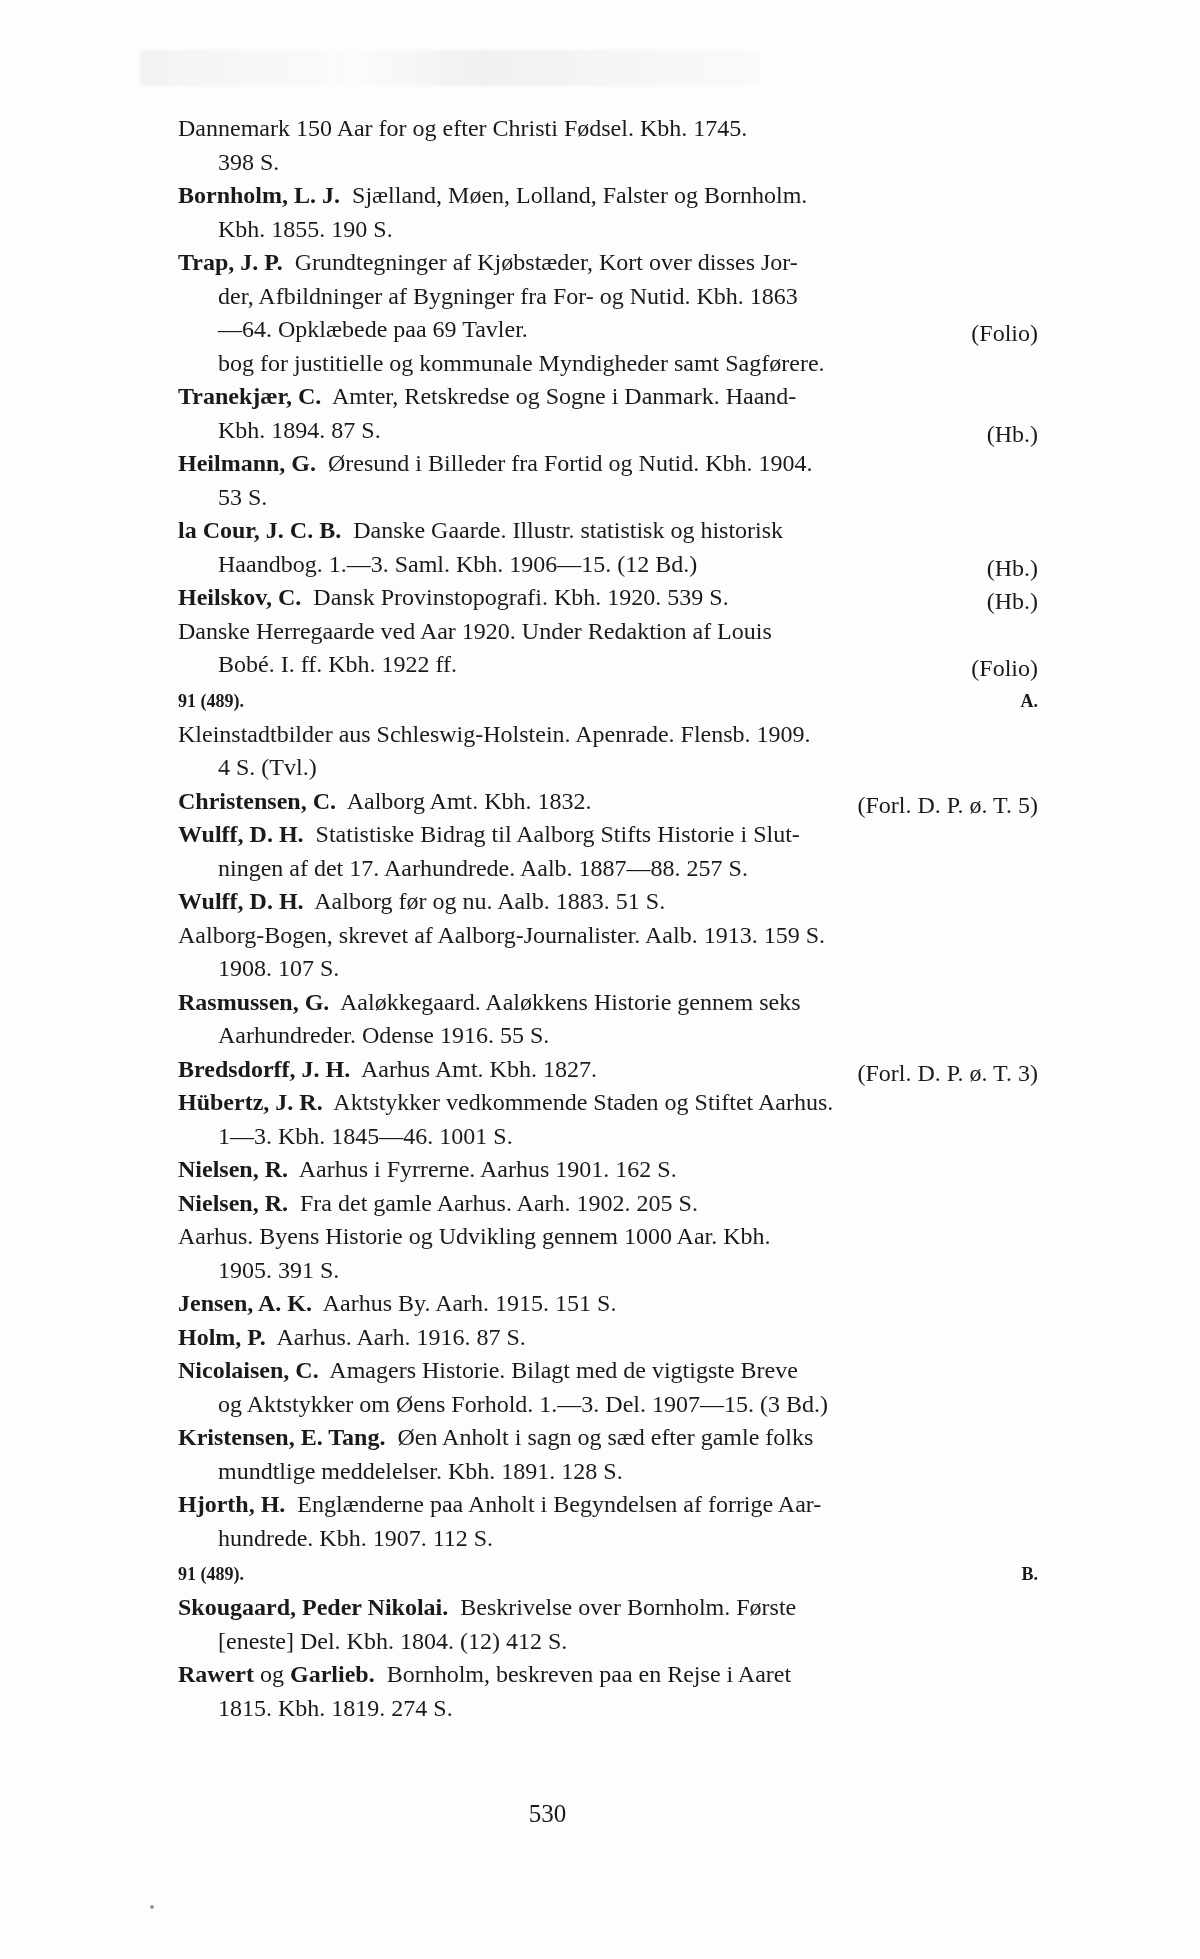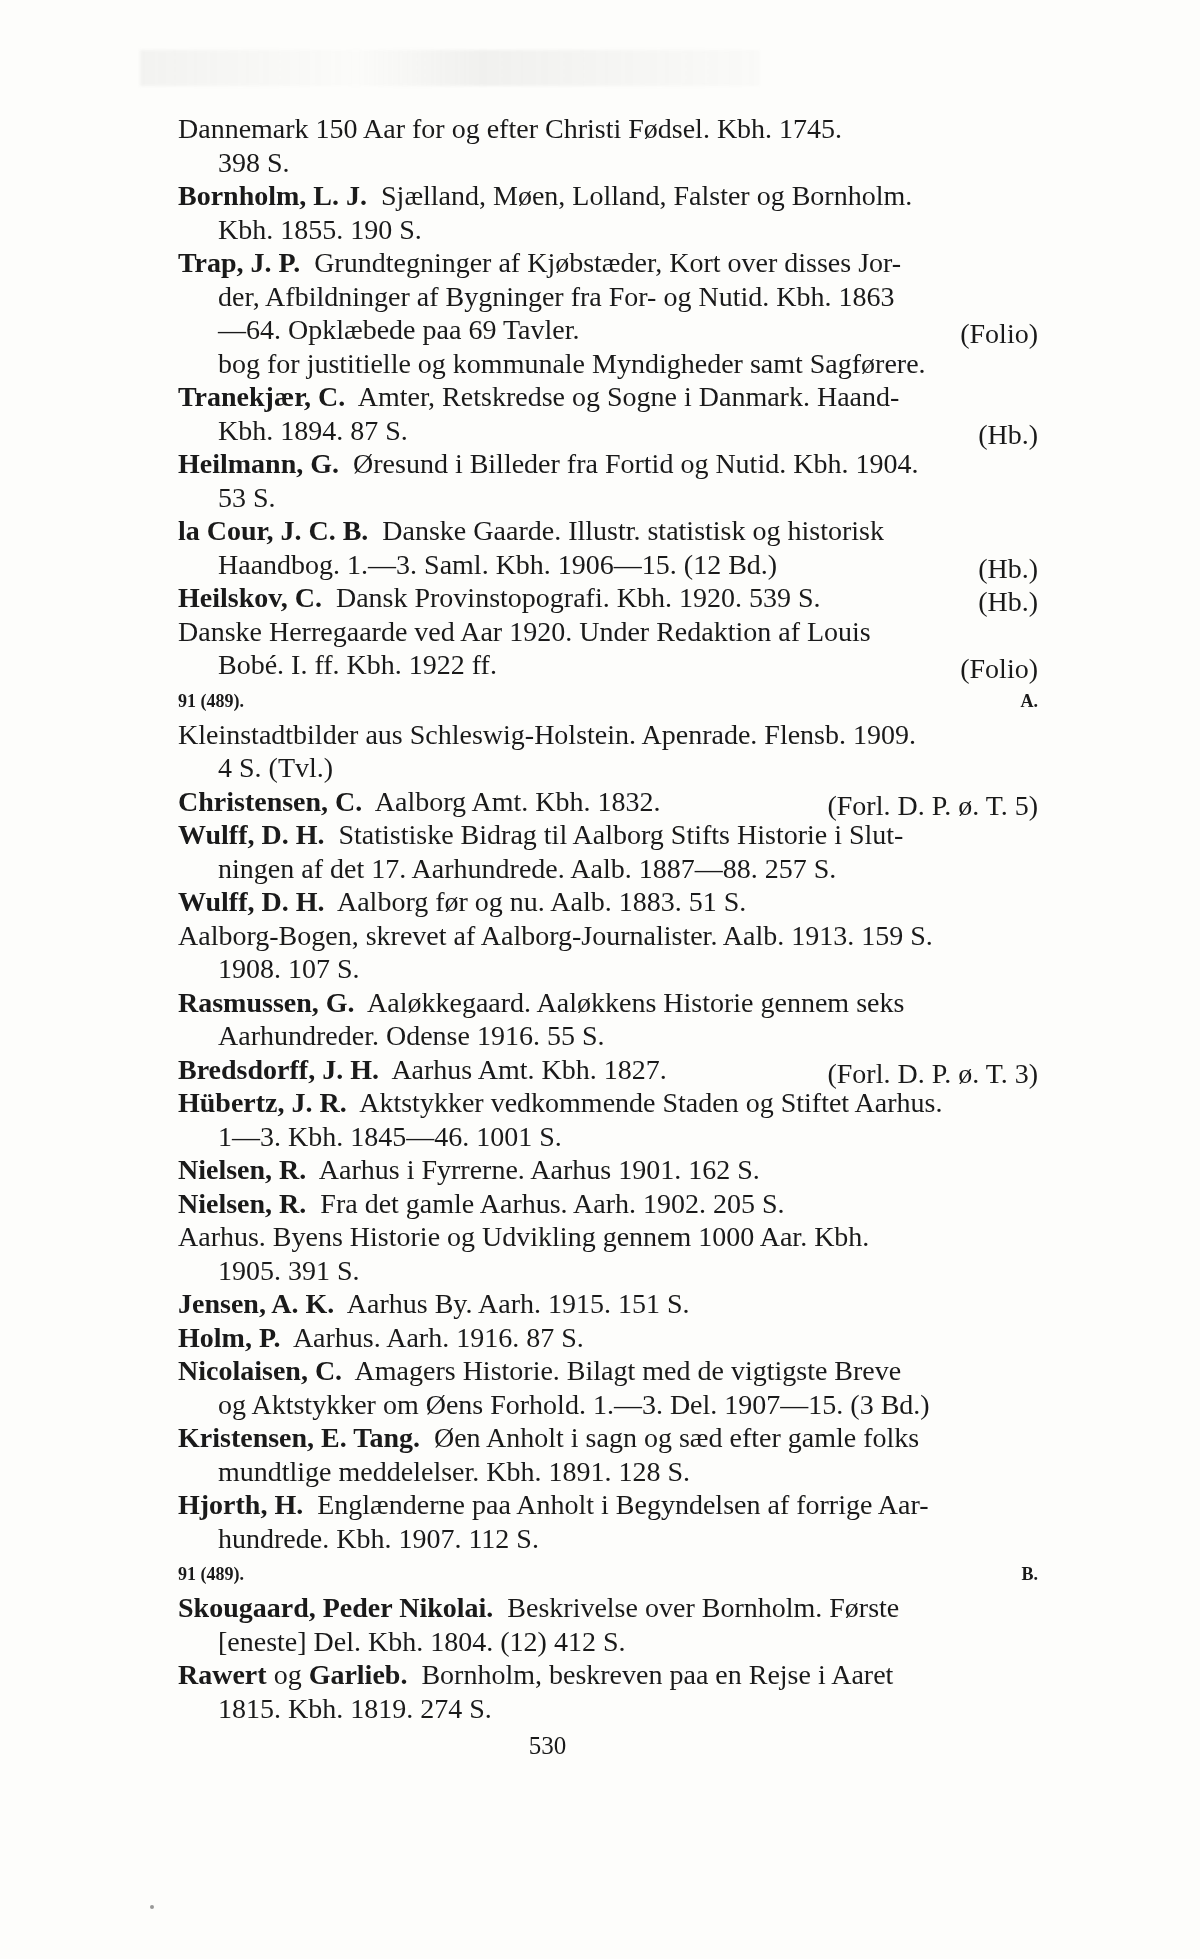--- a/index.html
+++ b/index.html
@@ -33,21 +33,21 @@
     filter: blur(1.5px);
     pointer-events: none;
   }
   .content {
     position: absolute;
     left: 178px;
     top: 112px;
     width: 860px;
   }
   .entry {
-    font-size: 28px;
+    font-size: 24px;
     line-height: 33.5px;
     margin: 0 0 0 0;
     text-indent: 0;
     padding-left: 40px;
     position: relative;
   }
   .entry .ln {
     display: block;
     white-space: nowrap;
   }
@@ -73,21 +73,21 @@
   }
   .section-head .letter {
     position: absolute;
     right: 0;
     top: 0;
     font-weight: bold;
   }
   .pagenum {
     position: absolute;
     left: 0;
-    top: 1732px;
+    top: 1800px;
     width: 1095px;
     text-align: center;
     font-size: 25px;
   }
   .edge-dot {
     position: absolute;
     left: 150px;
     top: 1905px;
     width: 4px; height: 4px;
     background: #555;

